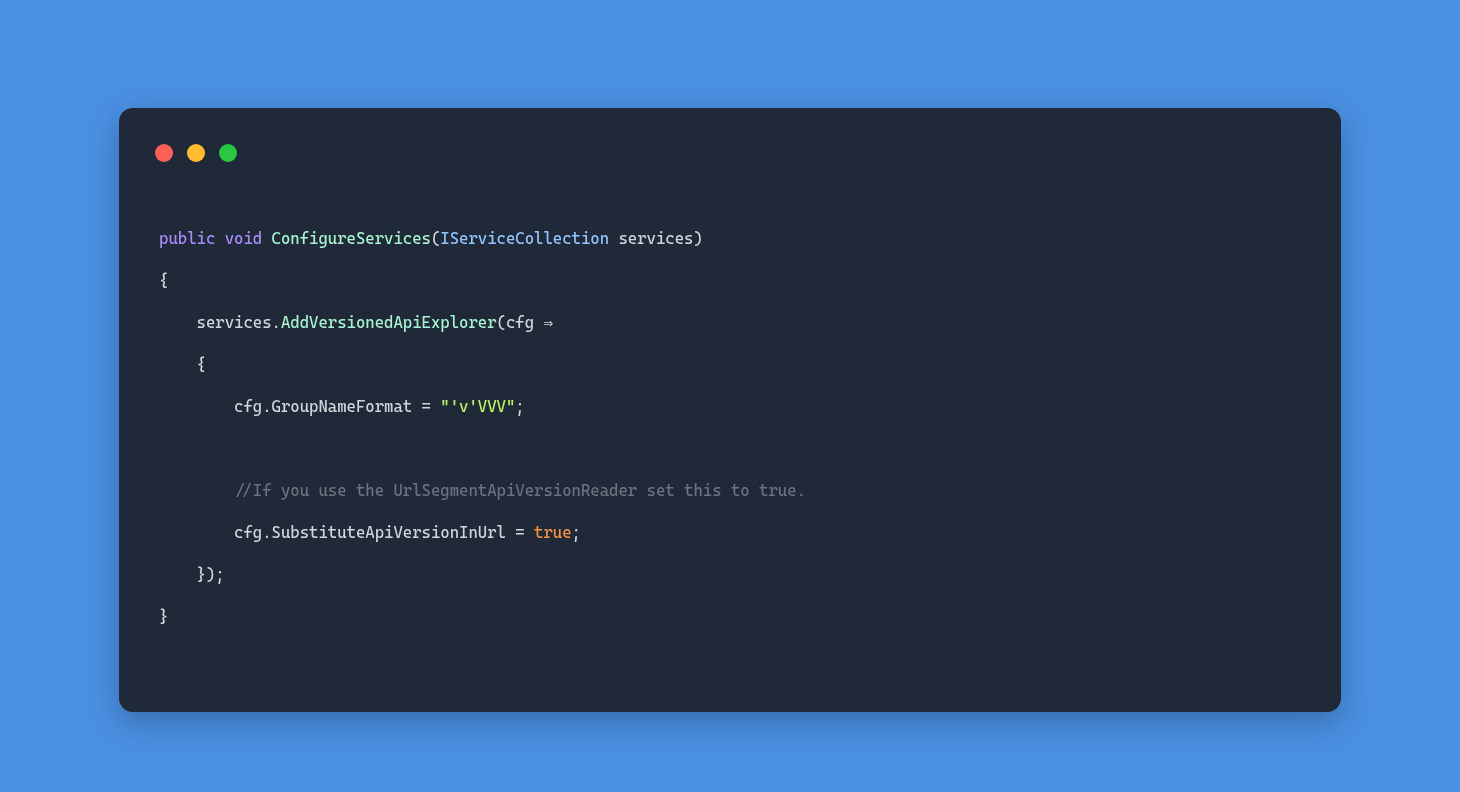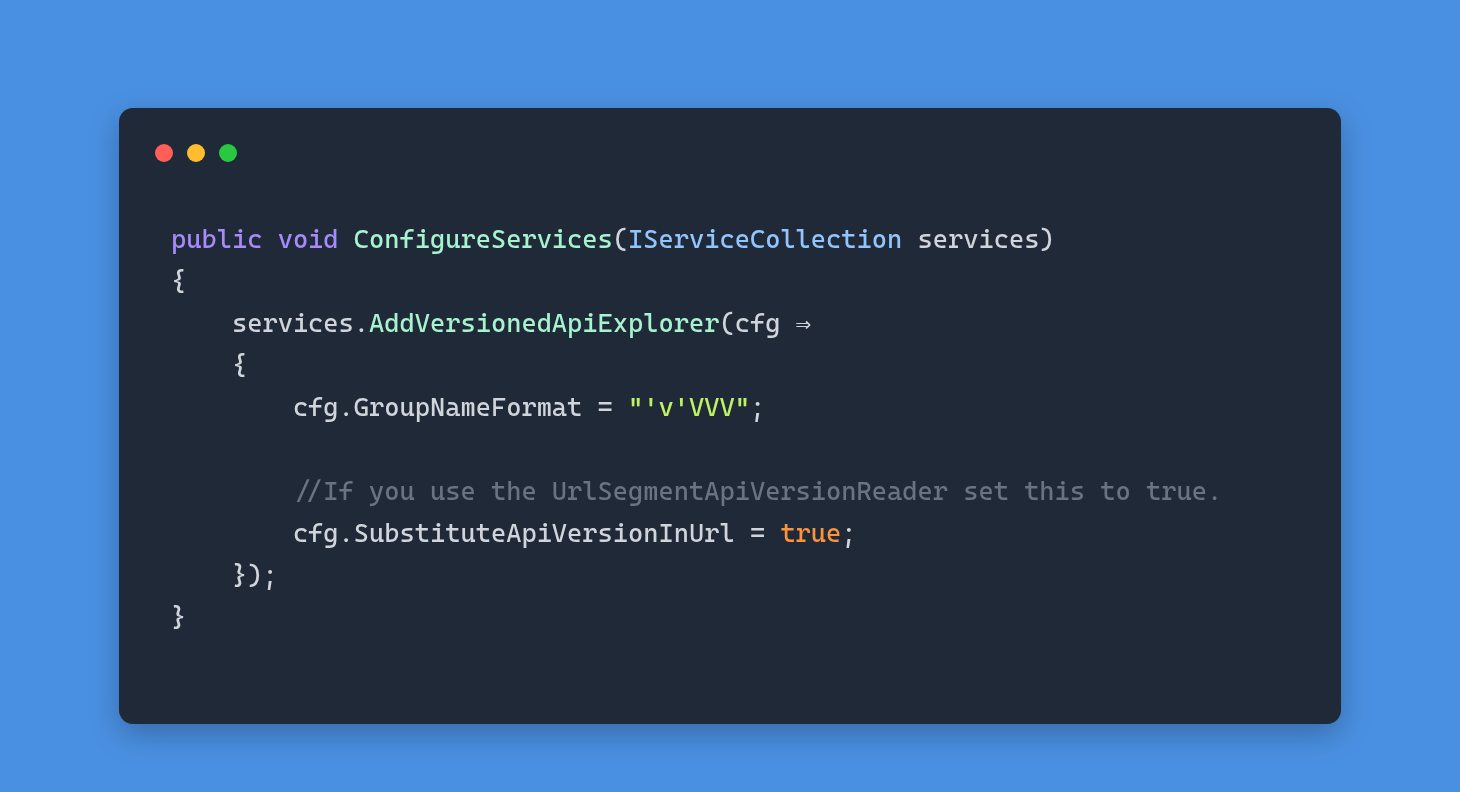--- a/index.html
+++ b/index.html
@@ -36,23 +36,23 @@
   .dot {
     width: 18px;
     height: 18px;
     border-radius: 50%;
   }
   .dot.red    { background: #ff5f57; }
   .dot.yellow { background: #febc2e; }
   .dot.green  { background: #28c840; }
 
   pre.code {
-    margin: 16px;
+    margin: 4px;
     font-family: inherit;
-    font-size: 26px;
+    font-size: 16px;
     line-height: 42px;
     color: #d1d5db;
     white-space: pre;
   }
   .tok-keyword   { color: #a78bfa; }
   .tok-ident     { color: #d1d5db; }
   .tok-type      { color: #93c5fd; }
   .tok-method    { color: #a7f3d0; }
   .tok-string    { color: #bef264; }
   .tok-comment   { color: #6b7280; }

